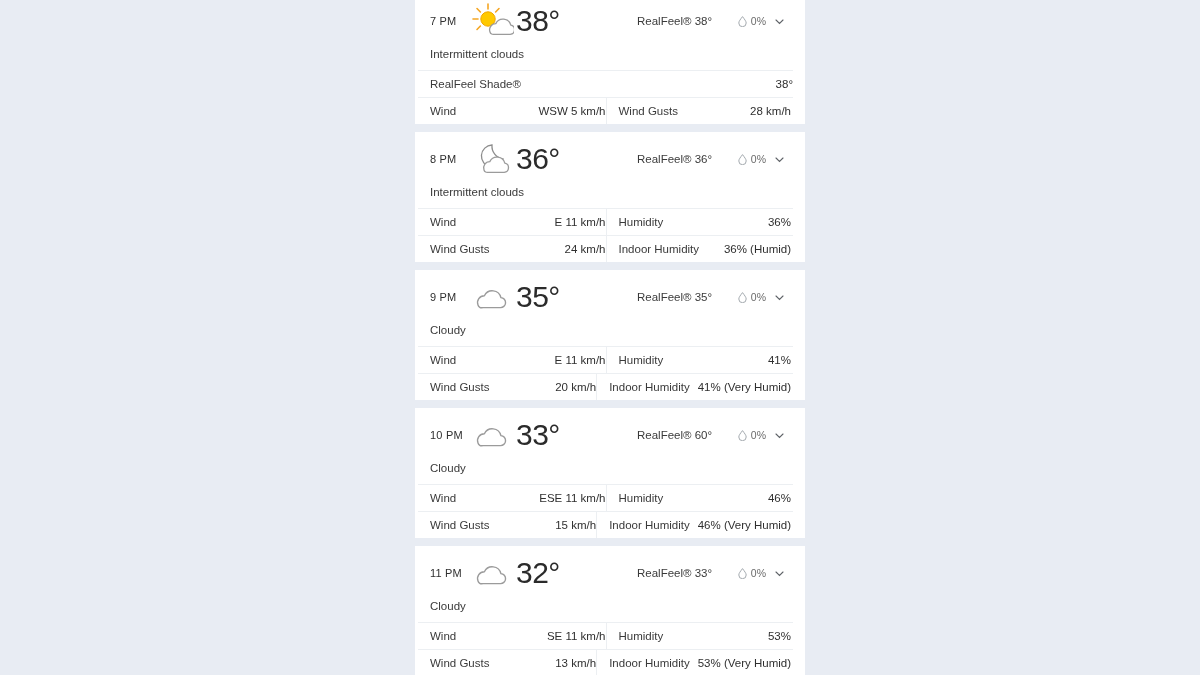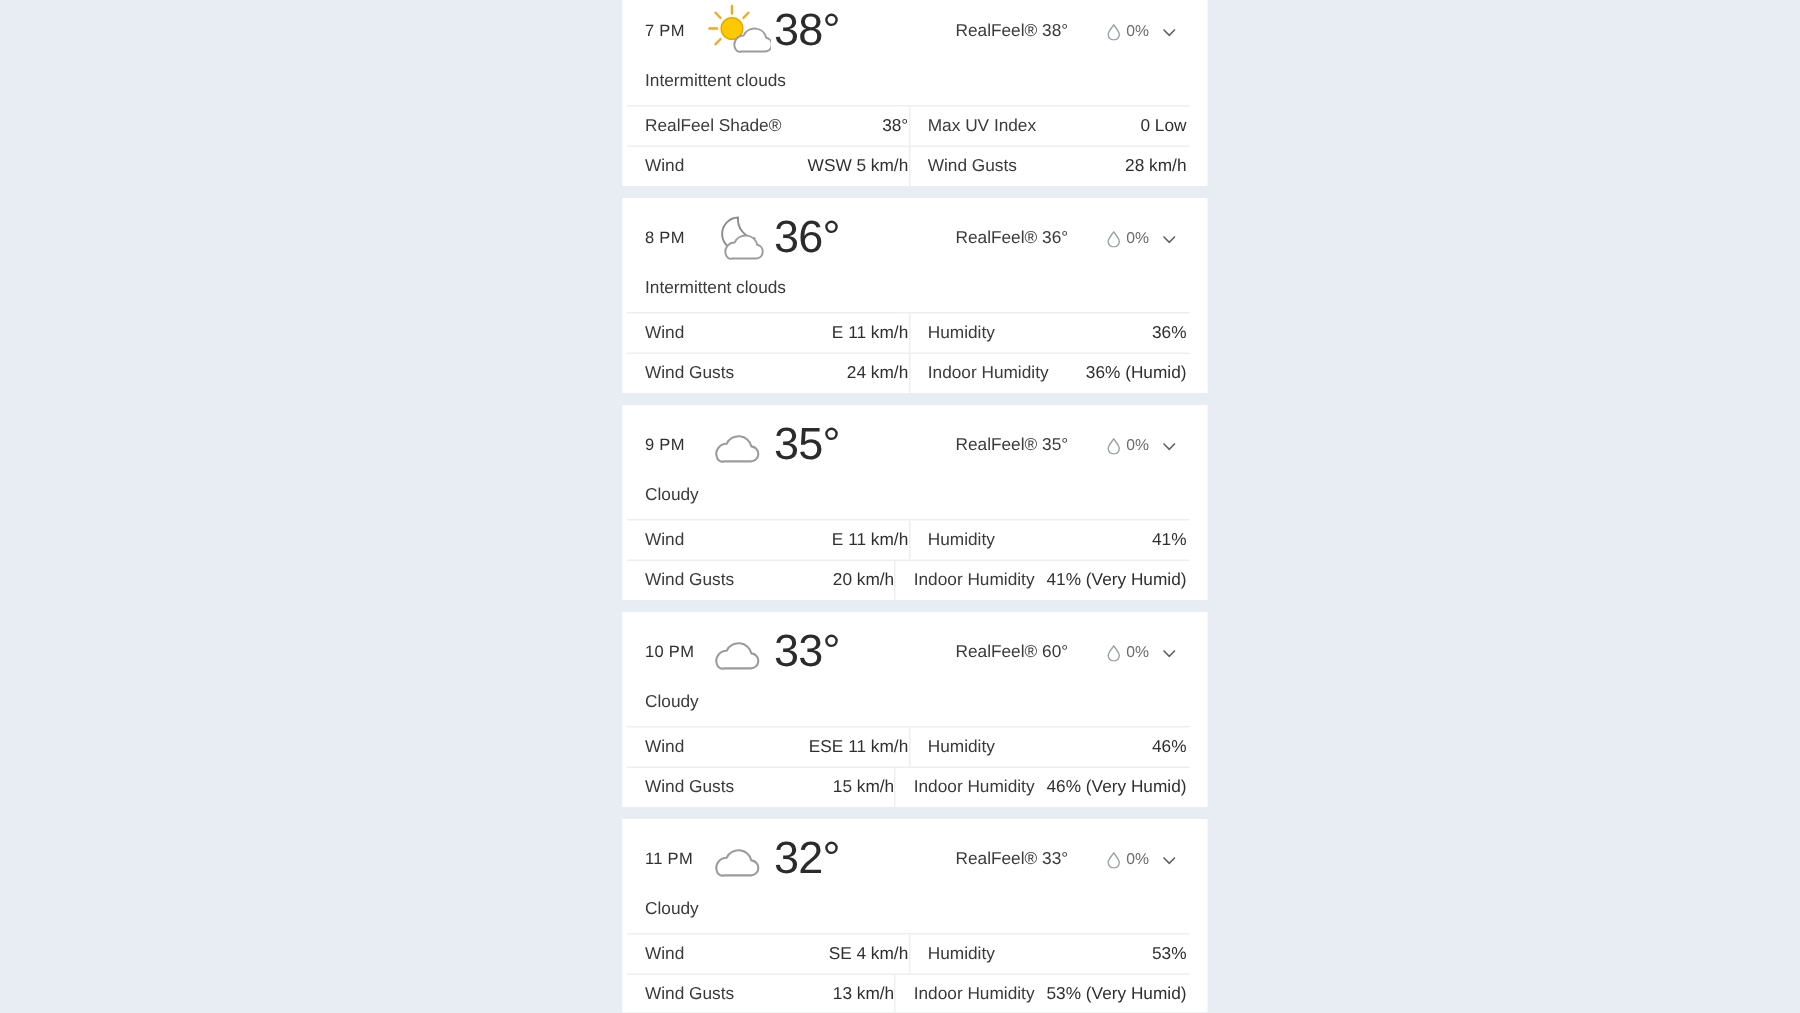--- a/index.html
+++ b/index.html
@@ -152,24 +152,20 @@
               <path d="M2 4 L5.5 7.5 L9 4" fill="none" stroke="#5f6368" stroke-width="1.1" stroke-linecap="round"></path>
             </svg>
         </div>
       </div>
       <div class="phrase">Intermittent clouds</div>
       <div class="detail-row">
         <div class="detail-cell">
           <span class="k">RealFeel Shade®</span>
           <span class="v">38°</span>
         </div>
-        <div class="detail-cell">
-          <span class="k">Max UV Index</span>
-          <span class="v">0 Low</span>
-        </div>
       </div>
       <div class="detail-row">
         <div class="detail-cell">
           <span class="k">Wind</span>
           <span class="v">WSW 5 km/h</span>
         </div>
         <div class="detail-cell">
           <span class="k">Wind Gusts</span>
           <span class="v">28 km/h</span>
         </div>
@@ -335,21 +331,21 @@
           <span class="precip-val">0%</span>
           <svg class="chev" viewBox="0 0 11 11">
               <path d="M2 4 L5.5 7.5 L9 4" fill="none" stroke="#5f6368" stroke-width="1.1" stroke-linecap="round"></path>
             </svg>
         </div>
       </div>
       <div class="phrase">Cloudy</div>
       <div class="detail-row">
         <div class="detail-cell">
           <span class="k">Wind</span>
-          <span class="v">SE 4 km/h</span>
+          <span class="v">SE 11 km/h</span>
         </div>
         <div class="detail-cell">
           <span class="k">Humidity</span>
           <span class="v">53%</span>
         </div>
       </div>
       <div class="detail-row">
         <div class="detail-cell">
           <span class="k">Wind Gusts</span>
           <span class="v">13 km/h</span>

